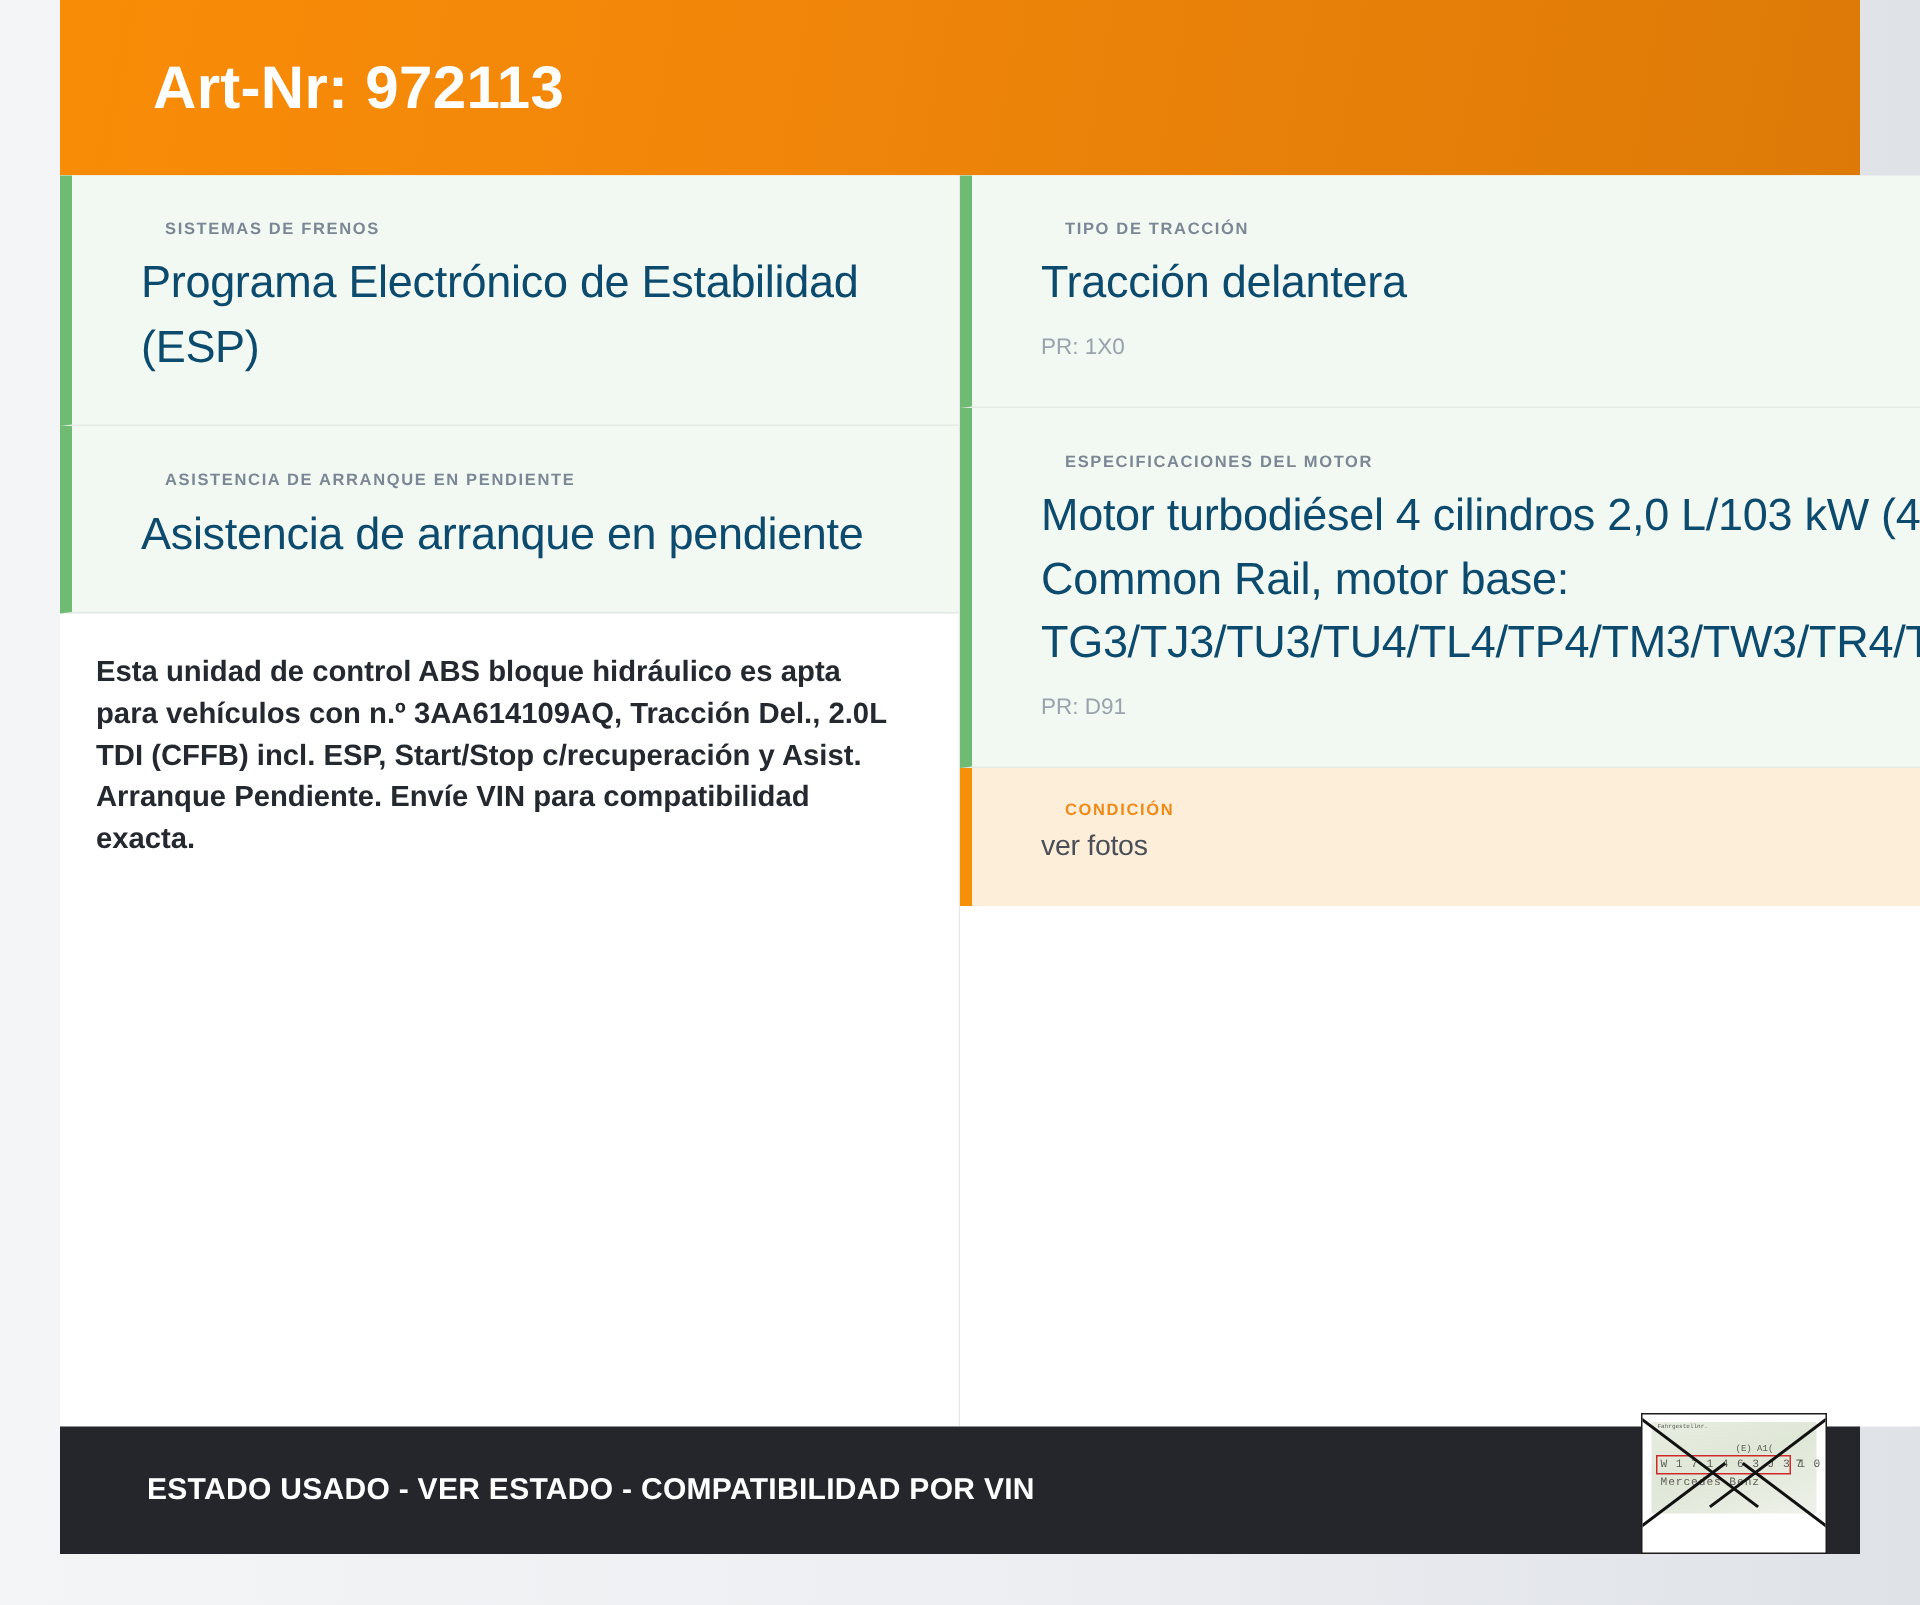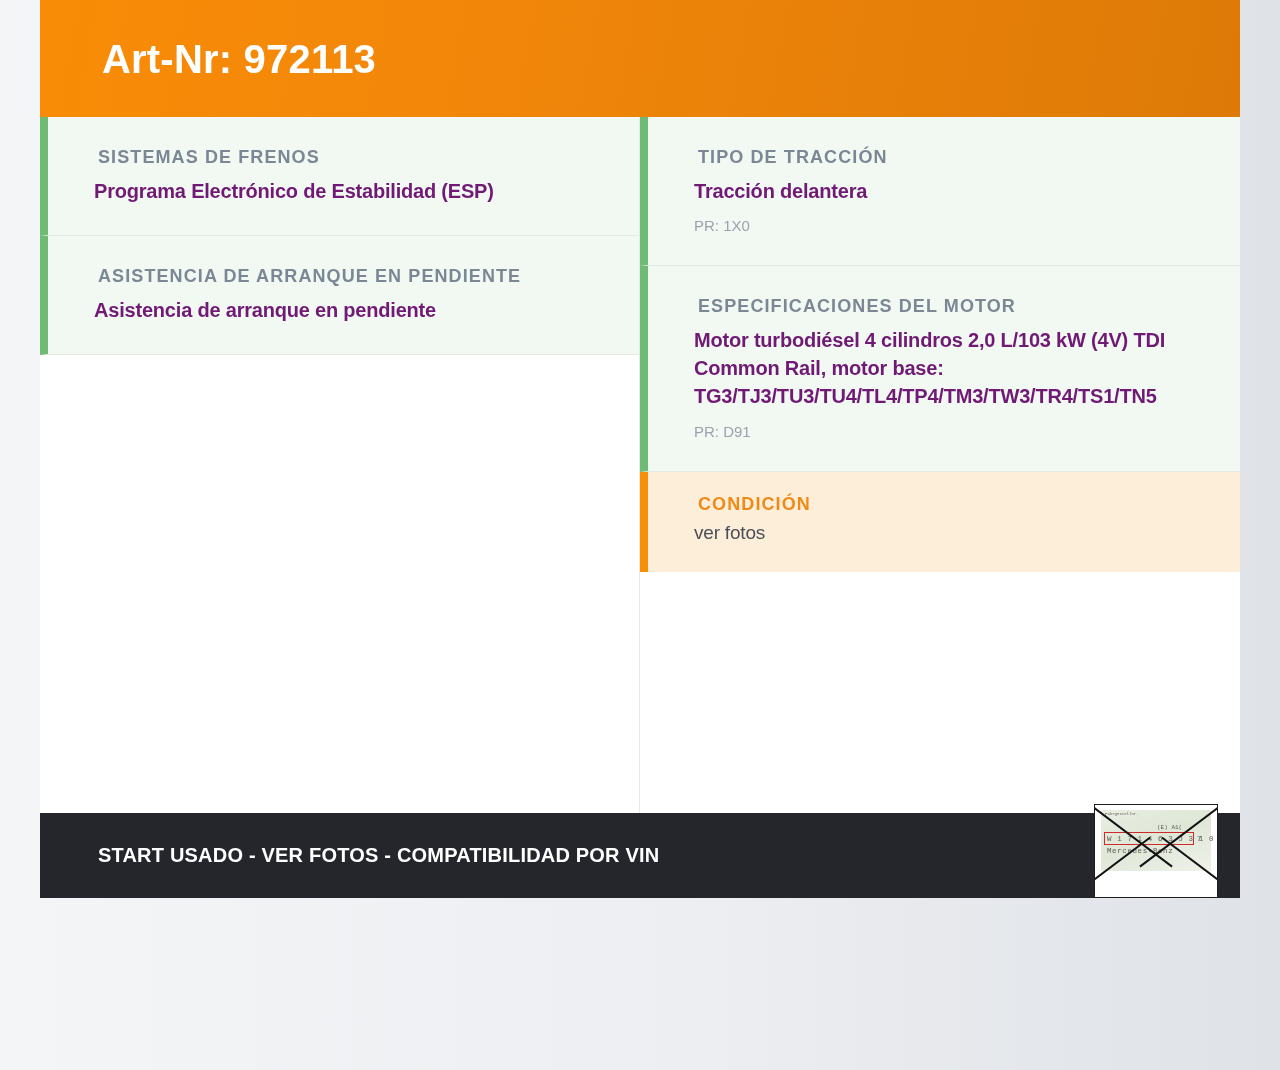--- a/index.html
+++ b/index.html
@@ -12,21 +12,21 @@
     background: linear-gradient(to right, #f4f5f7 0%, #eceef1 55%, #dfe2e7 100%);
     font-family: "Liberation Sans", sans-serif;
     overflow: hidden;
   }
 
   .sheet {
     position: absolute;
     left: 40px;
     top: 0;
     width: 1200px;
-    height: 898px;
+    height: 1036px;
     background: #ffffff;
     display: flex;
     flex-direction: column;
   }
 
   
   .header {
     height: 117px;
     flex: 0 0 117px;
     background: linear-gradient(100deg, #f98c06 0%, #f1860a 38%, #dd7a07 100%);
@@ -74,36 +74,36 @@
     padding: 30px 28px 30px 46px;
     box-sizing: border-box;
   }
   .card.cond {
     background: #fdeeda;
     border-left: 8px solid #f79009;
     border-bottom: none;
     padding: 22px 28px 26px 46px;
   }
   .card-label {
-    font-size: 18px;
+    font-size: 11px;
     font-weight: bold;
     letter-spacing: 1.1px;
     color: #7b8794;
     text-transform: uppercase;
-    margin: 0 0 8px 4px;
+    margin: 0 0 8px 16px;
     line-height: 1.2;
   }
   .card.cond .card-label {
     color: #ef8a17;
     margin-bottom: 6px;
   }
   .card-value {
-    font-size: 20px;
-    font-weight: bold;
-    color: #701a75;
+    font-size: 30px;
+    font-weight: normal;
+    color: #0c4a6e;
     line-height: 1.42;
     margin: 0;
     letter-spacing: -0.2px;
   }
   .card.cond .card-value {
     font-size: 19px;
     font-weight: normal;
     color: #4a4f57;
     line-height: 1.3;
   }
@@ -244,20 +244,21 @@
         <div class="card-value">Programa Electrónico de Estabilidad (ESP)</div>
       </div>
 
 
       <div class="card">
         <div class="card-label">ASISTENCIA DE ARRANQUE EN PENDIENTE</div>
         <div class="card-value">Asistencia de arranque en pendiente</div>
       </div>
 
       <div class="compat">
+        <div class="compat-text">Esta unidad de control ABS bloque hidráulico es apta para vehículos con n.º 3AA614109AQ, Tracción Del., 2.0L TDI (CFFB) incl. ESP, Start/Stop c/recuperación y Asist. Arranque Pendiente. Envíe VIN para compatibilidad exacta.</div>
       </div>
 
     </div>
 
     <div class="col col-right">
 
       <div class="card">
         <div class="card-label">TIPO DE TRACCIÓN</div>
         <div class="card-value">Tracción delantera</div>
         <div class="card-pr">PR: 1X0</div>
@@ -274,21 +275,21 @@
         <div class="card-value">ver fotos</div>
       </div>
 
       <div class="filler"></div>
 
     </div>
 
   </div>
 
   <div class="footer">
-    <div class="footer-text">START USADO - VER FOTOS - COMPATIBILIDAD POR VIN</div>
+    <div class="footer-text">ESTADO USADO - VER ESTADO - COMPATIBILIDAD POR VIN</div>
 
     <div class="thumb">
       <div class="thumb-doc">
         <div class="docline doc-cap">Fahrgestellnr.</div>
         <div class="docline doc-code">(E)  A1(</div>
         <div class="vin-box"></div>
         <div class="docline doc-vin">W 1 7 1 4 6 3 J 3 1 0 2</div>
         <div class="docline doc-tail">7</div>
         <div class="docline doc-make">Mercedes-Benz</div>
       </div>

